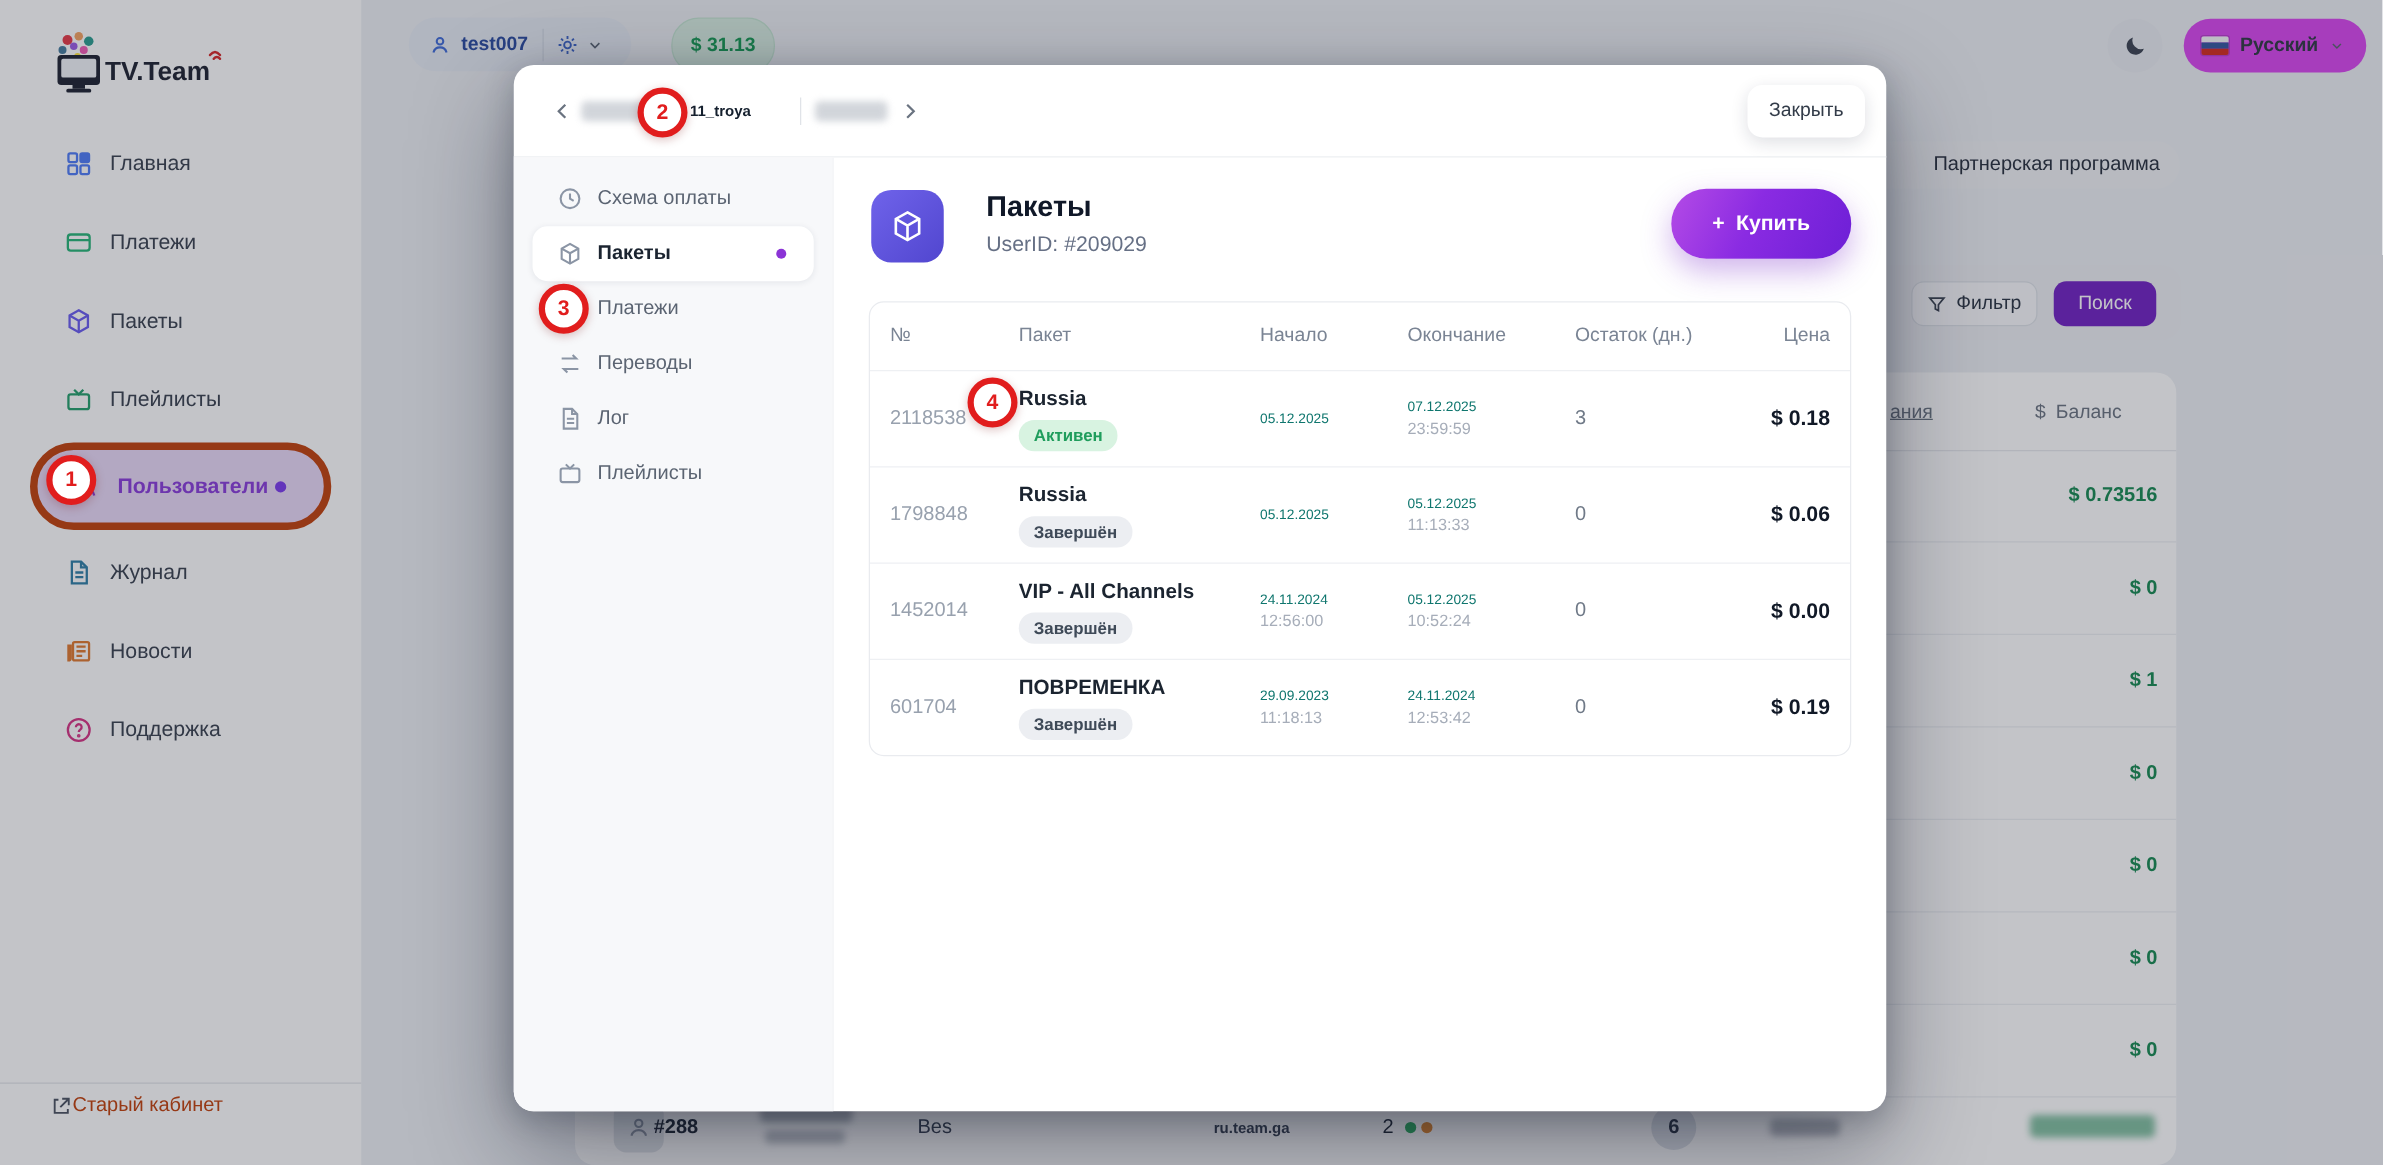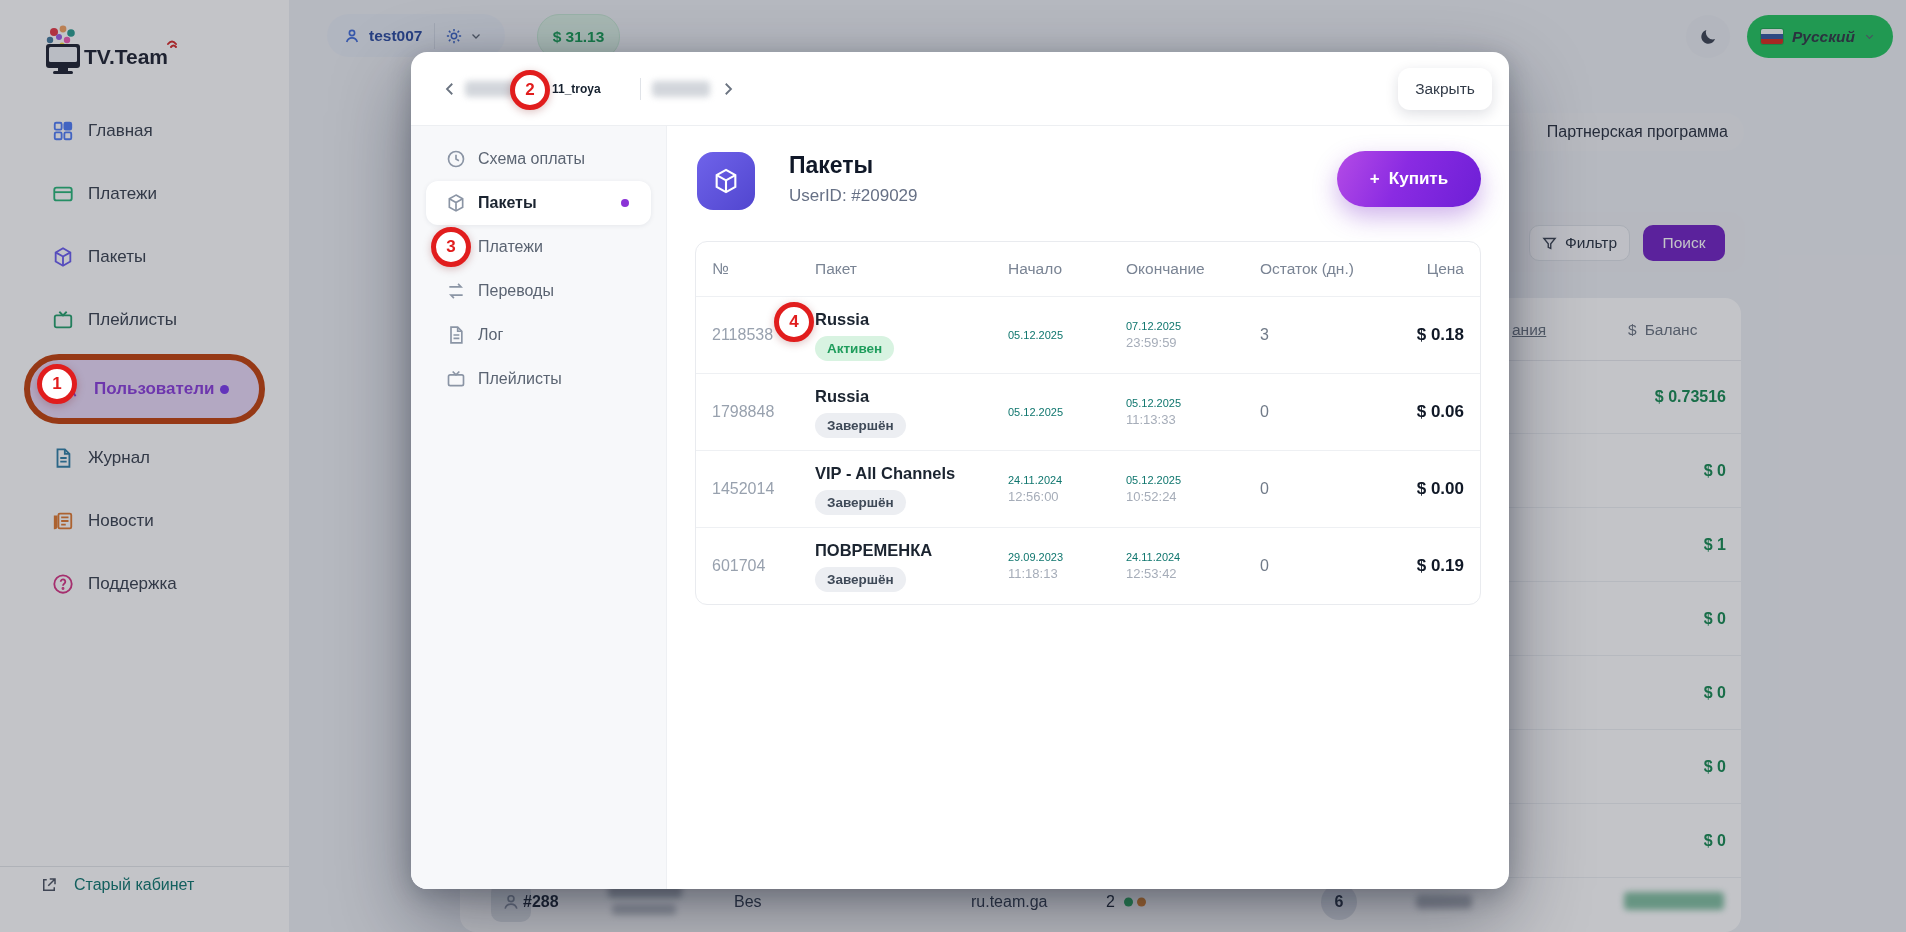--- a/index.html
+++ b/index.html
@@ -8,29 +8,29 @@
   svg{display:block;}
 
   
   .sidebar{position:absolute;left:0;top:0;width:289px;height:932px;background:#ffffff;}
   .side-nav{position:absolute;left:0;top:102px;right:0;}
   .nav-item{display:flex;align-items:center;height:58px;margin:0 24px 5px 24px;padding-left:28px;border-radius:999px;gap:14px;color:#39414f;font-size:17px;cursor:pointer;}
   .nav-item .nicon{width:22px;height:22px;flex:0 0 22px;}
   .nav-item.active{background:#ead9f7;border:6px solid #c2410c;color:#8a3ddb;font-weight:bold;position:relative;}
   .nav-item.active .navdot{position:absolute;right:30px;width:9px;height:9px;border-radius:50%;background:#7c3aed;}
   .side-divider{position:absolute;left:0;right:0;top:866px;height:1px;background:#e4e6ea;}
-  .old-cab{position:absolute;left:40px;top:876px;display:flex;align-items:flex-end;gap:16px;color:#0f766e;font-size:16px;cursor:pointer;}
+  .old-cab{position:absolute;left:40px;top:876px;display:flex;align-items:flex-end;gap:0;color:#c2410c;font-size:16px;cursor:pointer;}
 
   
   .pill{position:absolute;display:flex;align-items:center;border-radius:22px;}
   .user-pill{left:327px;top:14px;width:178px;height:43px;background:#e7ecf4;}
   .user-pill .seg-div{width:1px;height:26px;background:#d2d9e4;margin:0 10px 0 12px;}
   .balance-pill{left:537px;top:14px;width:81px;height:43px;background:#d9efe2;border:1px solid #c5e6d3;justify-content:center;color:#179a54;font-weight:bold;font-size:15.5px;}
   .moon-btn{left:1686px;top:15px;width:44px;height:43px;border-radius:50%;background:#e9ecf1;display:flex;align-items:center;justify-content:center;cursor:pointer;position:absolute;}
-  .lang-pill{left:1747px;top:15px;width:132px;height:43px;background:#22c55e;padding-left:14px;gap:9px;cursor:pointer;font-style:italic;}
+  .lang-pill{left:1747px;top:15px;width:132px;height:43px;background:#d946ef;padding-left:14px;gap:9px;cursor:pointer;}
   .flag{width:22px;height:15px;border-radius:2px;overflow:hidden;box-shadow:0 0 0 1px rgba(0,0,0,.15);}
   .flag div{height:5px;}
   .lang-label{font-size:15.5px;font-weight:bold;color:#2f3744;}
 
   
   .partner-tab{position:absolute;left:1462px;top:113px;width:266px;height:38px;background:#f0f1f4;border-radius:19px;display:flex;align-items:center;justify-content:flex-end;padding-right:16px;font-size:16px;color:#272f3d;cursor:pointer;}
   .filter-panel{position:absolute;left:1462px;top:212px;width:283px;height:60px;background:#edeff3;border-radius:16px;}
   .filter-btn{position:absolute;left:67px;top:13px;width:101px;height:36px;background:#f8f9fb;border:1px solid #dde1e7;border-radius:10px;display:flex;align-items:center;justify-content:center;gap:8px;font-size:15.5px;color:#2a3342;cursor:pointer;box-sizing:border-box;}
   .search-btn{position:absolute;left:181px;top:13px;width:82px;height:36px;background:#7122c3;border-radius:10px;display:flex;align-items:center;justify-content:center;font-size:15.5px;color:#fff;cursor:pointer;}
   .users-panel{position:absolute;left:460px;top:298px;width:1281px;height:634px;background:#ffffff;border-radius:16px;}
@@ -275,21 +275,21 @@
       <div class="cell" style="left:31px;width:40px;height:40px;border-radius:10px;background:#e3e6eb;display:flex;align-items:center;justify-content:center;">
         <svg width="20" height="20" viewBox="0 0 24 24" fill="none" stroke="#8a93a1" stroke-width="2">
             <circle cx="12" cy="8" r="3.5"></circle>
             <path d="M5 20c1-4 4-5.5 7-5.5s6 1.5 7 5.5"></path>
           </svg>
       </div>
       <span class="cell" style="left:63px;font-size:16px;font-weight:bold;color:#1f2734;">#288</span>
       <span class="redact" style="left:148px;top:12px;width:74px;height:15px;background:#7e8792;"></span>
       <span class="redact" style="left:152px;top:33px;width:64px;height:11px;"></span>
       <span class="cell" style="left:274px;font-size:16px;color:#374151;">Bes</span>
-      <span class="cell" style="left:511px;font-size:16px;color:#374151;">ru.team.ga</span>
+      <span class="cell" style="left:511px;font-size:12px;color:#374151;font-weight:bold;">ru.team.ga</span>
       <span class="cell" style="left:646px;font-size:16px;color:#1f2734;">2</span>
       <span class="cell" style="left:664px;width:9px;height:9px;border-radius:50%;background:#2fae60;"></span>
       <span class="cell" style="left:677px;width:9px;height:9px;border-radius:50%;background:#e2882f;"></span>
       <span class="cell" style="left:861px;width:36px;height:36px;border-radius:50%;background:#dfe3e9;display:flex;align-items:center;justify-content:center;font-size:16px;font-weight:bold;color:#2a3342;">6</span>
       <span class="redact" style="left:956px;top:24px;width:56px;height:14px;background:#8a919c;"></span>
       <span class="redact green" style="left:1164px;top:21px;width:100px;height:18px;"></span>
     </div>
   </div>
 
   <div class="scrim"></div>

